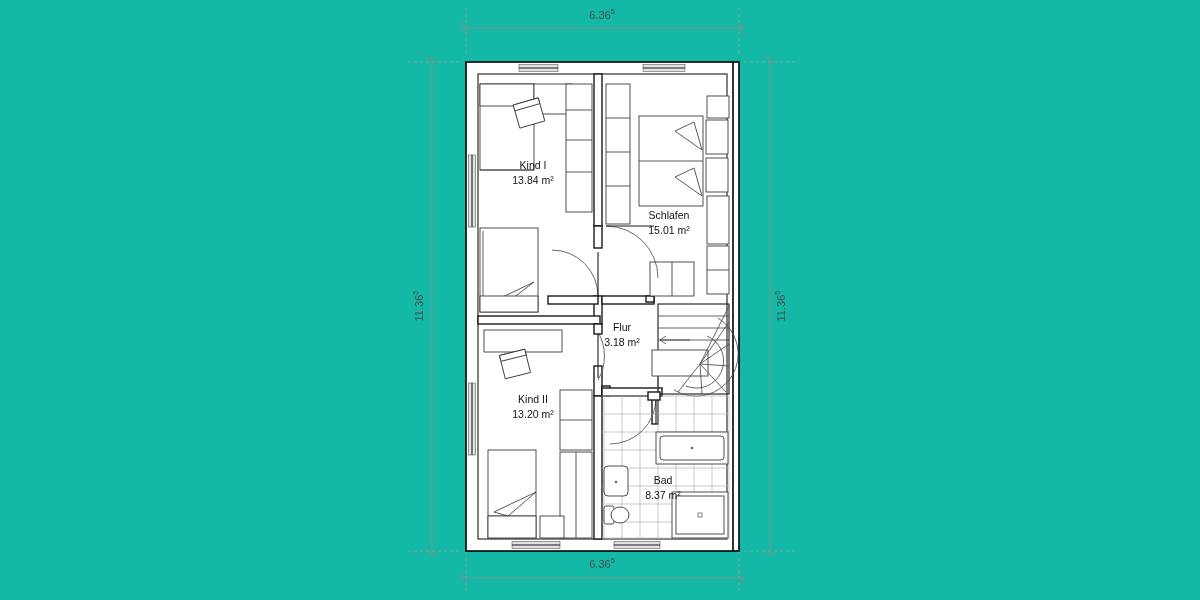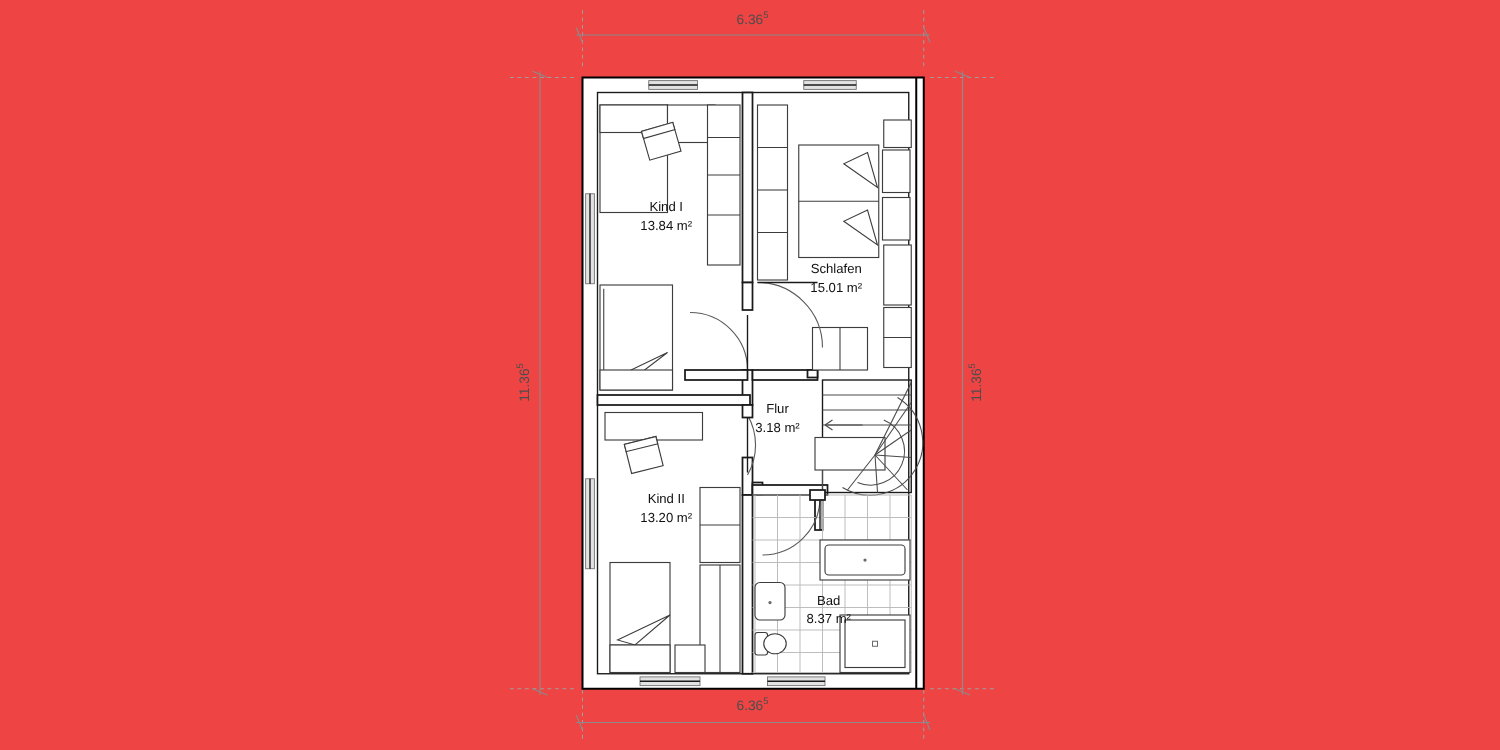--- a/index.html
+++ b/index.html
@@ -11,21 +11,21 @@
   body {
     width: 1200px;
     height: 600px;
     overflow: hidden;
     font-family: "Liberation Sans", sans-serif;
   }
   #plan-root {
     position: relative;
     width: 1200px;
     height: 600px;
-    background: #ef4444;
+    background: #14b8a6;
   }
   svg#floorplan {
     display: block;
     width: 1200px;
     height: 600px;
   }
   .wall-outer { fill: #ffffff; stroke: #000000; stroke-width: 1.6; }
   .wall-fill  { fill: #ffffff; stroke: #1a1a1a; stroke-width: 1.4; }
   .wall-thin  { fill: none;    stroke: #1a1a1a; stroke-width: 1.1; }
   .furn       { fill: #ffffff; stroke: #3c3c3c; stroke-width: 0.9; }

